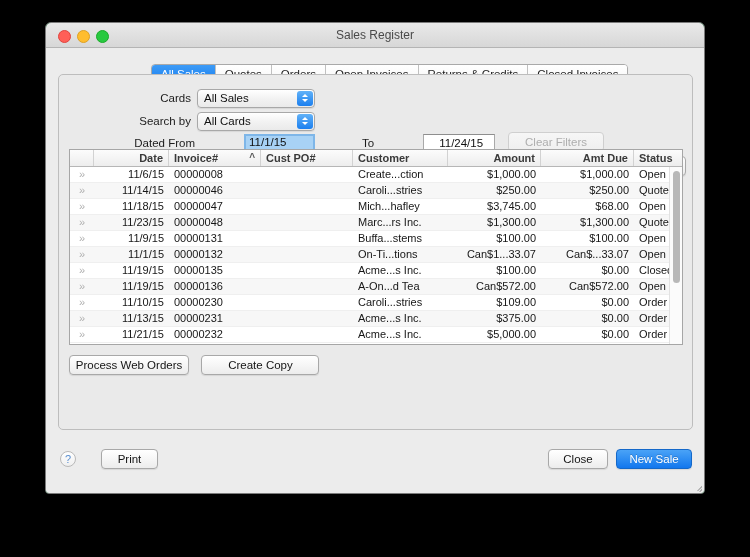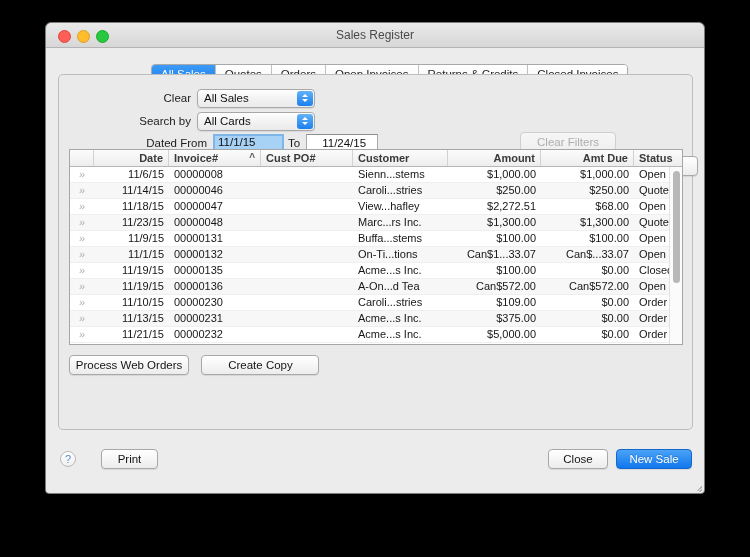--- a/index.html
+++ b/index.html
@@ -393,42 +393,42 @@
           <div class="tab">Orders</div>
           <div class="tab">Open Invoices</div>
           <div class="tab">Returns &amp; Credits</div>
           <div class="tab">Closed Invoices</div>
         </div>
       </div>
 
       <div id="panel">
 
         <div class="frow" style="top:12px; left:0; width:100%;">
-          <div class="flabel" style="width:132px;">Clear</div>
+          <div class="flabel" style="width:132px;">Cards</div>
           <div class="popup" style="width:118px;">
             <span class="ptext">All Sales</span>
             <span class="parrows">
               <span class="up"></span>
                 <span class="dn"></span>
             </span>
           </div>
         </div>
 
         <div class="frow" style="top:35px; left:0; width:100%;">
           <div class="flabel" style="width:132px;">Search by</div>
           <div class="popup" style="width:118px;">
             <span class="ptext">All Cards</span>
             <span class="parrows">
               <span class="up"></span>
                 <span class="dn"></span>
             </span>
           </div>
         </div>
 
-        <div class="frow" style="top:57px; left:16px; width:100%;">
+        <div class="frow" style="top:57px; left:4px; width:100%;gap:43px;">
           <div class="flabel" style="width:132px;">Dated From</div>
           <div class="tfield selected" style="width:71px;">11/1/15</div>
           <div class="flabel" style="width:auto; padding:0 6px 0 4px;">To</div>
           <div class="tfield" style="width:72px;text-align:center;">11/24/15</div>
 
           <div class="pbtn disabled" style="position:absolute; right:92px; top:0;">Clear Filters</div>
           <div class="pbtn" style="position:absolute; right:10px; top:0;margin-top:24px;">Filters...</div>
         </div>
 
         <div id="tablewrap">
@@ -446,42 +446,42 @@
             <div class="th c-due num">Amt Due</div>
             <div class="th c-stat lft">Status</div>
           </div>
 
           <div id="tbody">
               <div class="trow odd">
                 <div class="td chev c-chev">»</div>
                 <div class="td c-date num">11/6/15</div>
                 <div class="td c-inv">00000008</div>
                 <div class="td c-po"></div>
-                <div class="td c-cust">Sienn...stems</div>
+                <div class="td c-cust">Create...ction</div>
                 <div class="td c-amt num">$1,000.00</div>
                 <div class="td c-due num">$1,000.00</div>
                 <div class="td c-stat">Open</div>
               </div>
               <div class="trow even">
                 <div class="td chev c-chev">»</div>
                 <div class="td c-date num">11/14/15</div>
                 <div class="td c-inv">00000046</div>
                 <div class="td c-po"></div>
                 <div class="td c-cust">Caroli...stries</div>
                 <div class="td c-amt num">$250.00</div>
                 <div class="td c-due num">$250.00</div>
                 <div class="td c-stat">Quote</div>
               </div>
               <div class="trow odd">
                 <div class="td chev c-chev">»</div>
                 <div class="td c-date num">11/18/15</div>
                 <div class="td c-inv">00000047</div>
                 <div class="td c-po"></div>
-                <div class="td c-cust">View...hafley</div>
-                <div class="td c-amt num">$2,272.51</div>
+                <div class="td c-cust">Mich...hafley</div>
+                <div class="td c-amt num">$3,745.00</div>
                 <div class="td c-due num">$68.00</div>
                 <div class="td c-stat">Open</div>
               </div>
               <div class="trow even">
                 <div class="td chev c-chev">»</div>
                 <div class="td c-date num">11/23/15</div>
                 <div class="td c-inv">00000048</div>
                 <div class="td c-po"></div>
                 <div class="td c-cust">Marc...rs Inc.</div>
                 <div class="td c-amt num">$1,300.00</div>

